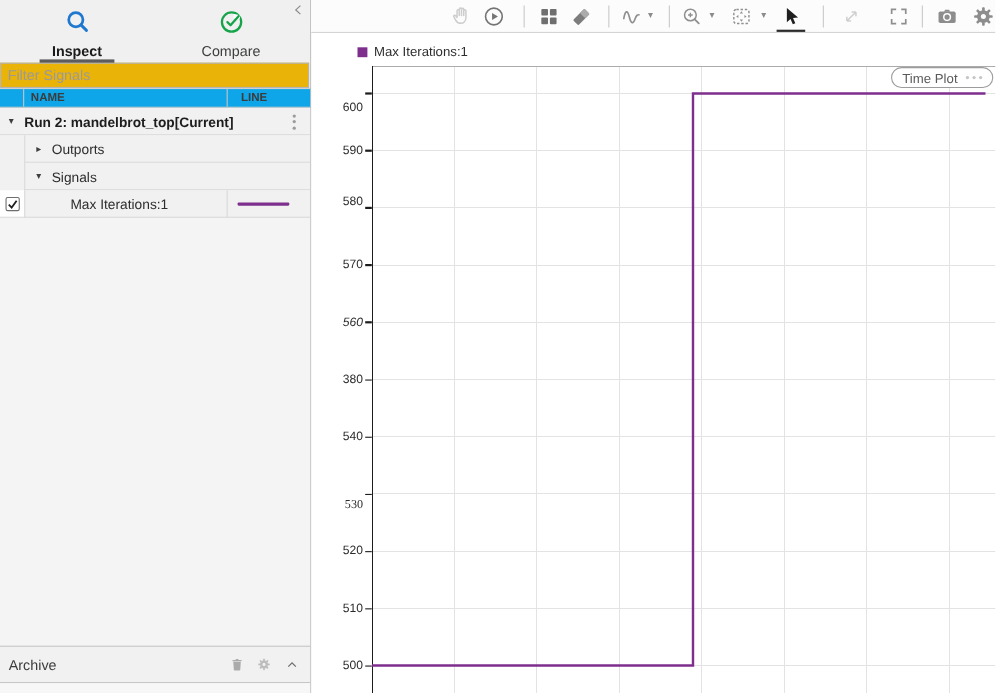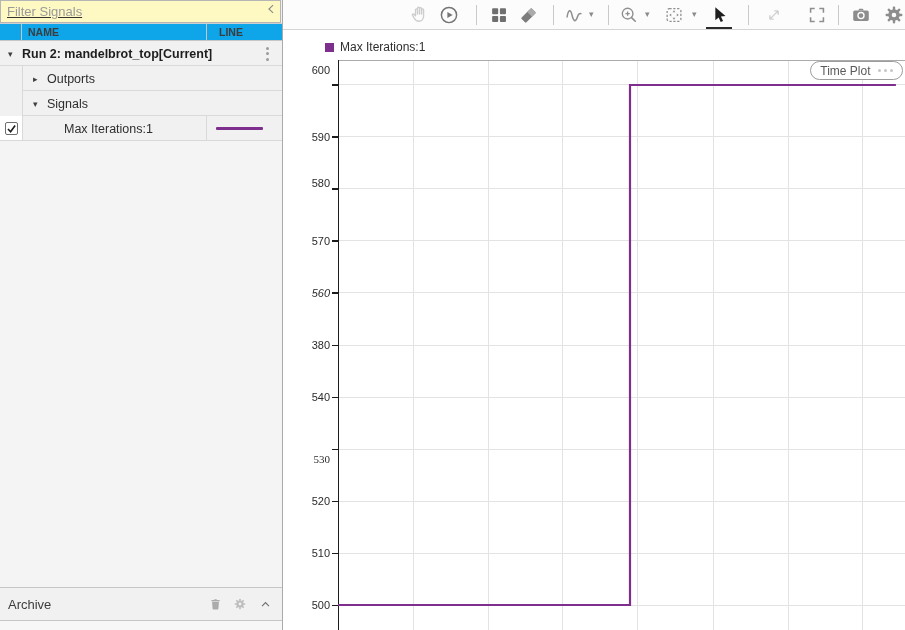--- a/index.html
+++ b/index.html
@@ -17,22 +17,22 @@
 
   .tabs { position:relative; height:57px; display:flex; flex:none; }
   .tab { width:140px; display:flex; flex-direction:column; align-items:center;
          padding-top:7px; position:relative; cursor:pointer; }
   .tab-label { margin-top:2px; font-size:13px; color:#3d3d3d; }
   .tab.active .tab-label { font-weight:bold; color:#1a1a1a; }
   .tab.active::after { content:""; position:absolute; bottom:0; left:36px; width:68px;
                        height:3px; background:#5c5c5c; }
 
   .filter { flex:none; width:281px; height:23px; border:1px solid #b5b5b5;
-            padding:0 6px; font-size:13px; color:#333; background:#fef9c3;
-            font-family:"Liberation Sans","DejaVu Sans",sans-serif;text-decoration:underline; }
+            padding:0 6px; font-size:13px; color:#333; background:#eab308;
+            font-family:"Liberation Sans","DejaVu Sans",sans-serif; }
   .filter::placeholder { color:#9a9a9a; }
 
   .grid-header { flex:none; height:18px; display:flex; align-items:center;
                  background:#0ea5e9; border-top:1px solid #cfcfcf; border-bottom:1px solid #c6c6c6;
                  font-size:10.5px; font-weight:bold; color:#3c3c3c; position:relative; }
   .grid-header .hc-check { width:22px; height:100%; border-right:1px solid #c6c6c6; }
   .grid-header .hc-name { flex:1; padding-left:6px; }
   .grid-header .hc-line { width:76px; padding-left:12px; border-left:1px solid #c6c6c6; height:100%;
                           display:flex; align-items:center; }
 
@@ -109,20 +109,41 @@
 <div class="app">
 
   <aside class="left-panel">
 
     <button class="collapse-btn">
       <svg width="14" height="14" viewBox="0 0 20 20">
           <path d="M13 4.5l-6 5.5 6 5.5" fill="none" stroke="#8a8a8a" stroke-width="1.6"></path>
         </svg>
     </button>
 
+    <div class="tabs">
+      <div class="tab active">
+        <span>
+          <svg width="25" height="25" viewBox="0 0 24 24">
+            <circle cx="10.5" cy="10.5" r="6.2" fill="none" stroke="#1E78D0" stroke-width="2.4"></circle>
+            <path d="M15.2 15.2l4.6 4.6" stroke="#1E78D0" stroke-width="2.5" stroke-linecap="round"></path>
+          </svg>
+        </span>
+        <span class="tab-label">Inspect</span>
+      </div>
+      <div class="tab">
+        <span>
+          <svg width="25" height="25" viewBox="0 0 24 24">
+            <circle cx="12" cy="12.5" r="8.4" fill="none" stroke="#17A34A" stroke-width="2"></circle>
+            <path d="M13.8 7.2 L19.4 8.2" stroke="#fff" stroke-width="3.4"></path>
+            <path d="M8.4 12.6l2.7 2.7 7.2-8" fill="none" stroke="#17A34A" stroke-width="2" stroke-linecap="round" stroke-linejoin="round"></path>
+          </svg>
+        </span>
+        <span class="tab-label">Compare</span>
+      </div>
+    </div>
 
     <input class="filter" type="text" placeholder="Filter Signals" style="">
 
     <div class="grid-header">
       <div class="hc-check"></div>
       <div class="hc-name">NAME</div>
       <div class="hc-line">LINE</div>
     </div>
 
     <div class="row run">
@@ -315,21 +336,21 @@
       <span>Time Plot</span>
       <span class="badge-dots">
           <i></i>
           <i></i>
           <i></i>
         </span>
     </div>
 
     <div id="yticks">
         <div class="ytick-mark" style="top: 84.4635px;"></div>
-        <div class="ytick-label" style="top: 63px;">600</div>
+        <div class="ytick-label" style="top: 91px;">600</div>
         <div class="ytick-mark" style="top: 136.471px;"></div>
         <div class="ytick-label" style="top: 129.971px;">590</div>
         <div class="ytick-mark" style="top: 188.478px;"></div>
         <div class="ytick-label" style="top: 176px;">580</div>
         <div class="ytick-mark" style="top: 240.485px;"></div>
         <div class="ytick-label" style="top: 233.985px;">570</div>
         <div class="ytick-mark" style="top: 292.493px;"></div>
         <div class="ytick-label" style="top: 285.993px; font-style: italic;">560</div>
         <div class="ytick-mark" style="top: 344.5px;"></div>
         <div class="ytick-label" style="top: 338px;">380</div>

